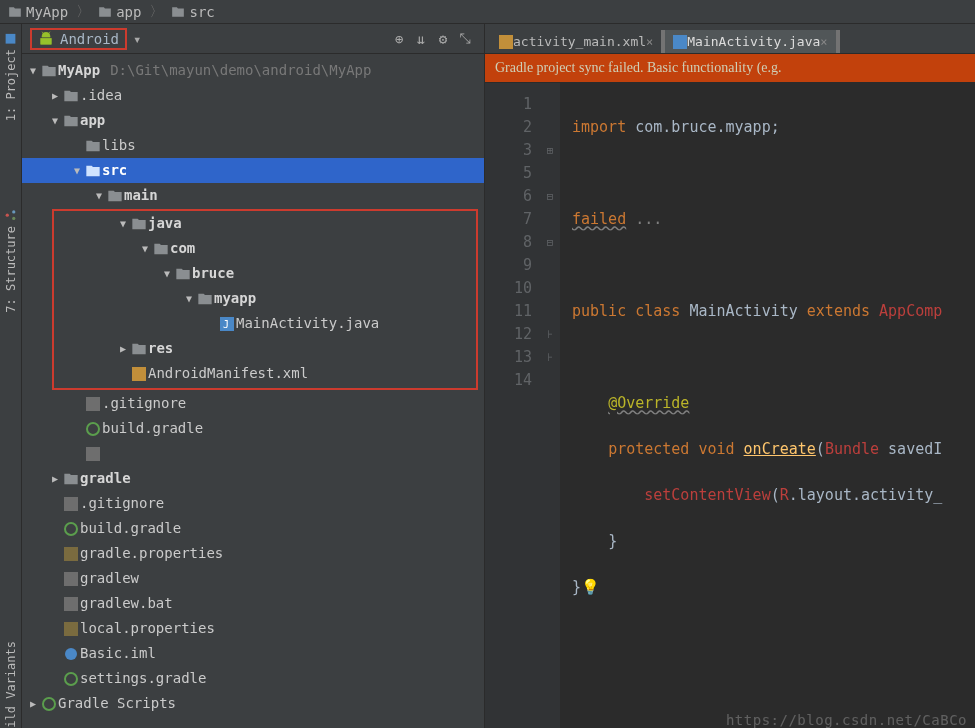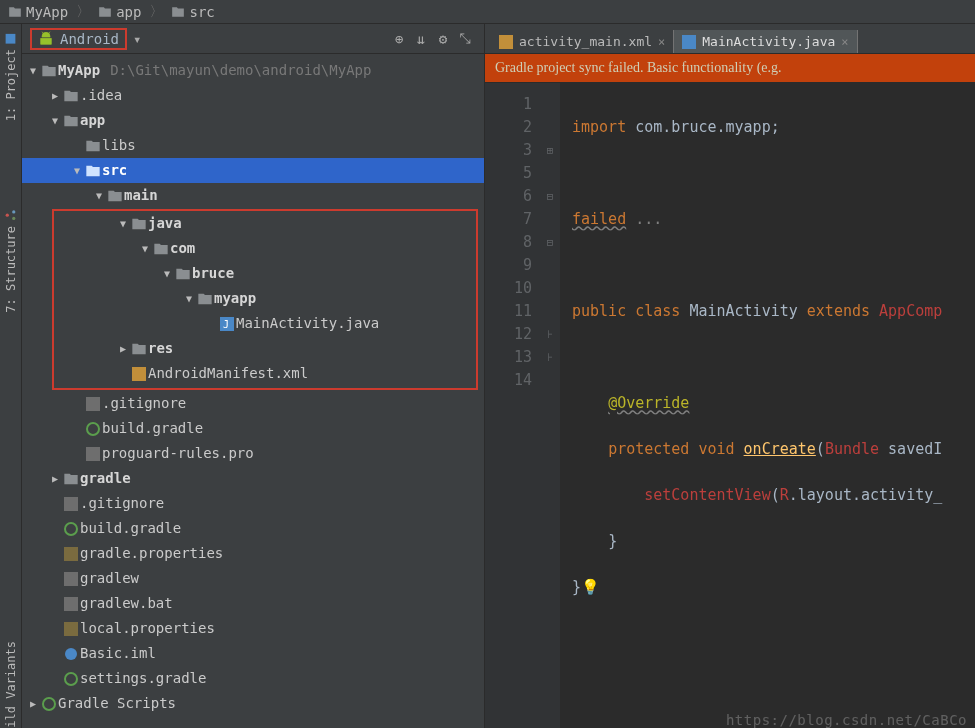--- a/index.html
+++ b/index.html
@@ -34,21 +34,21 @@
   .node .lbl { color:#cbcbcb; }
   .node .path { color:#787878; margin-left:10px;}
   .node.bold .lbl{ font-weight:bold; color:#d6d6d6;}
   .node.selected{ background:#2f65ca; }
   .node.selected .lbl{ color:#fff;}
   .hl-box { border:2px solid #cc3b2e; margin:1px 6px 1px 30px; padding-bottom:2px;}
 
   
   .editor-side { flex:1; display:flex; flex-direction:column; background:#2b2b2b; }
   .tabs { height:30px; background:#3c3f41; display:flex; align-items:flex-end; padding-left:6px; border-bottom:1px solid #2b2b2b;}
-  .tab { display:flex; align-items:center; gap:6px; padding:4px 8px; background:#3c3f41; color:#bbb; border-right:1px solid #737373; font-size:13px; cursor:pointer;}
+  .tab { display:flex; align-items:center; padding:4px 8px; background:#3c3f41; color:#bbb; border-right:4px solid #737373; font-size:13px; cursor:pointer;}
   .tab.active{ background:#515658; color:#ddd;}
   .tab .close{ color:#888; font-size:12px;}
   .banner { background:#c2410c; color:#cfcfb6; padding:6px 10px; font-family:Liberation Serif, serif; font-size:14px; border-bottom:1px solid #2b2b2b; white-space:nowrap; overflow:hidden;}
   .code { flex:1; display:flex; font-family:Consolas,monospace; font-size:15px; line-height:23px; overflow:hidden;}
   .gutter { width:55px; background:#313335; color:#606366; text-align:right; padding:10px 8px 0 0;}
   .gutter div{height:23px;}
   .fold-col{width:20px; background:#313335; color:#606366; padding-top:10px;}
   .fold-col div{height:23px; text-align:center; font-size:11px;}
   .src { flex:1; padding:10px 0 0 12px; background:#2b2b2b; white-space:pre; overflow:hidden;}
   .src .ln{height:23px;}
@@ -275,21 +275,20 @@
             </svg>
           </span>
         <span class="lbl">build.gradle</span>
       </div>
       <div class="node" style="padding-left:62px">
         <span class="ic">
             <svg width="14" height="14">
               <rect width="14" height="14" fill="#6e6e6e"></rect>
             </svg>
           </span>
-        <span class="lbl">proguard-rules.pro</span>
       </div>
 
       <div class="node bold" style="padding-left:26px">
         <span class="arrow">▶</span>
         <span class="ic">
             <svg viewBox="0 0 24 24" width="16" height="16" class="folder-icon">
               <path d="M10 4H2v16h20V6H12l-2-2z"></path>
             </svg>
           </span>
         <span class="lbl">gradle</span>

